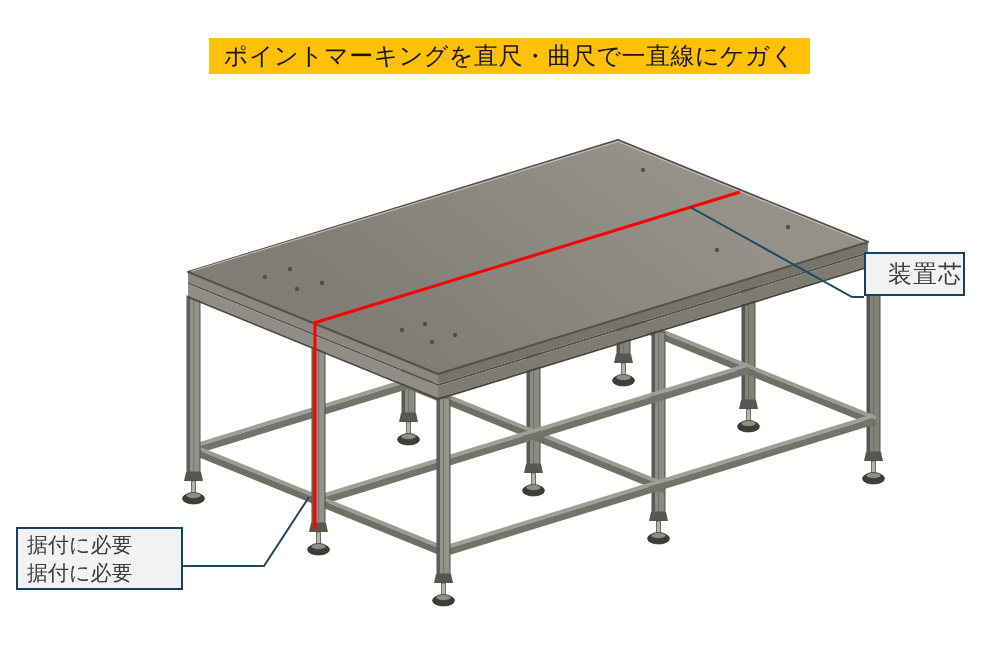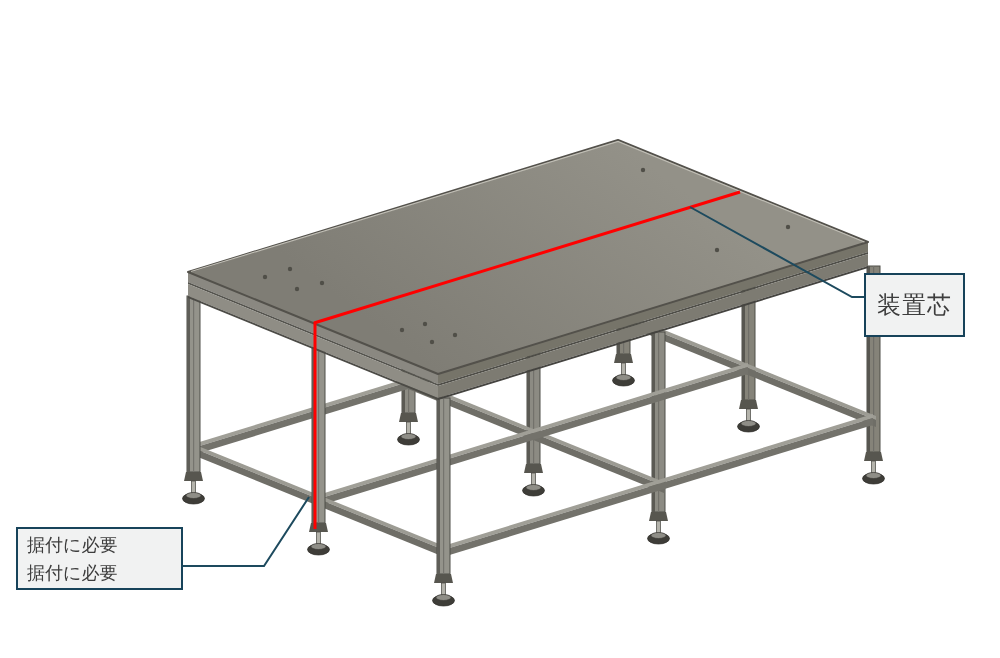--- a/index.html
+++ b/index.html
@@ -13,27 +13,27 @@
     display:flex;align-items:center;justify-content:center;
     font-size:24px;letter-spacing:.5px;white-space:nowrap;
   }
   .scene{position:absolute;left:0;top:0;}
   .callout{
     position:absolute;background:var(--callout_bg,#f1f2f2);
     border:2.5px solid var(--callout_border,#17435a);
     color:var(--callout_text,#3d3d3d);box-sizing:border-box;
   }
   .callout.right{
-    left:864px;top:273px;width:101px;height:64px;
-    display:flex;align-items:center;justify-content:center;
+    left:864px;top:252px;width:101px;height:44px;
+    display:flex;align-items:center;justify-content:flex-end;
     font-size:24px;letter-spacing:1px;
   }
   .callout.left{
     left:16px;top:527px;width:167px;height:63px;
-    font-size:18px;line-height:28px;padding:2px 0 0 9px;
+    font-size:21px;line-height:28px;padding:2px 0 0 9px;
   }
   .callout.left div{white-space:nowrap;}
 </style>
 </head>
 <body>
 
 <div class="stage">
 
   <svg class="scene" width="1000" height="658" viewBox="0 0 1000 658">
     <defs>
@@ -185,20 +185,23 @@
       </g>
     </g>
 
     <line x1="314" y1="323" x2="740" y2="192" style="stroke:var(--centerline_red,#FF0000)" stroke-width="3"></line>
     <line x1="315" y1="322" x2="315" y2="529" style="stroke:var(--centerline_red,#FF0000)" stroke-width="3"></line>
 
     <polyline points="690,207 852,297 864,297" fill="none" style="stroke:var(--leader_teal,#1d4a5e)" stroke-width="2"></polyline>
     <polyline points="183,566 264,566 309,497" fill="none" style="stroke:var(--leader_teal,#1d4a5e)" stroke-width="2"></polyline>
   </svg>
 
+  <div class="banner">
+    <span>ポイントマーキングを直尺・曲尺で一直線にケガく</span>
+  </div>
 
   <div class="callout right">
     <span>装置芯</span>
   </div>
 
   <div class="callout left">
     <div>据付に必要</div>
     <div>据付に必要</div>
   </div>
 

